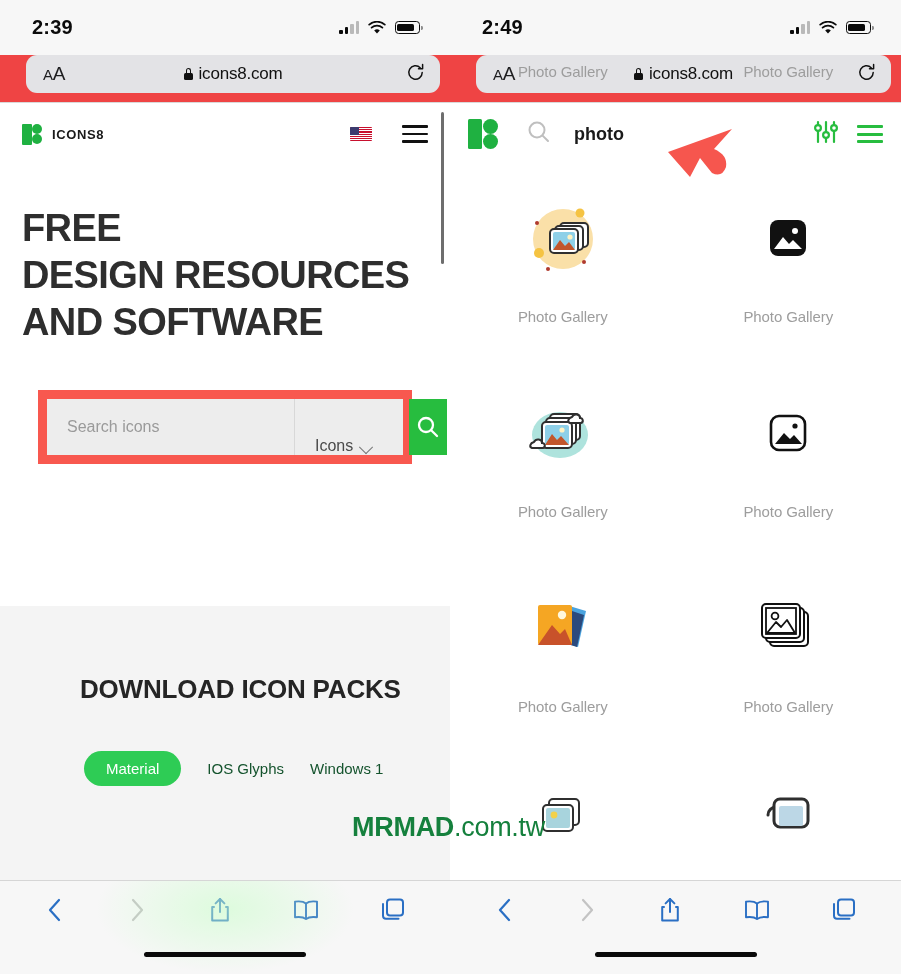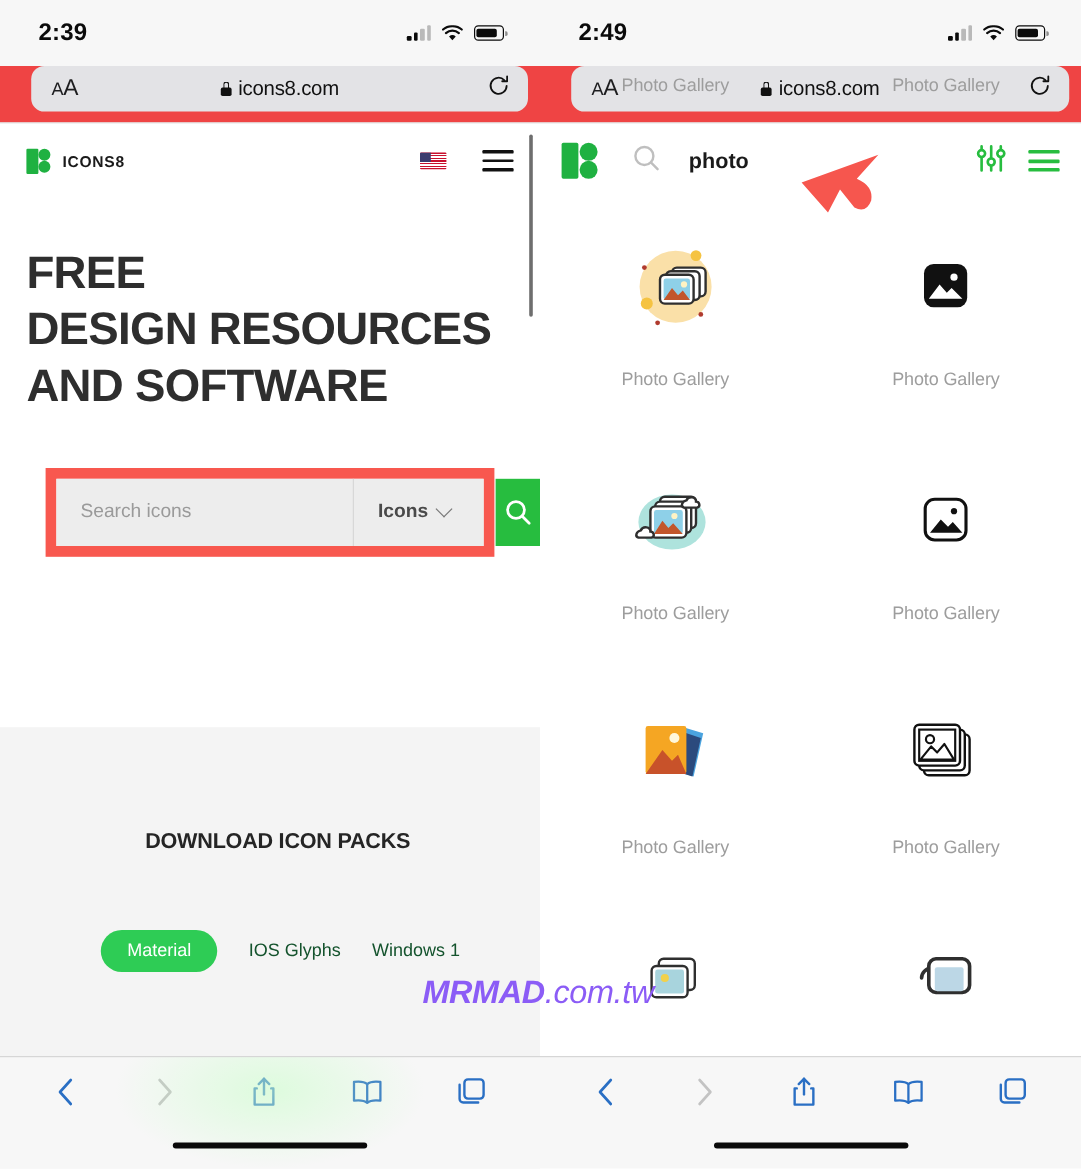--- a/index.html
+++ b/index.html
@@ -110,36 +110,36 @@
     box-sizing:border-box;
   }
   .search-inner{display:flex;height:56px;background:#ededed;align-items:stretch;gap:18px;}
   .search-input{
     flex:1;border:none;background:transparent;outline:none;
     font-family:"Liberation Sans", sans-serif;
     font-size:16px;color:#9a9a9a;padding-left:20px;
   }
   .search-input::placeholder{color:#9a9a9a;}
   .type-sel{
-    display:flex;align-items:center;gap:8px;padding:0 20px;
-    border-left:1px solid #d8d8d8;font-size:16px;color:#4a4a4a;font-weight:bold;
+    display:flex;align-items:flex-end;gap:8px;padding:0 20px;
+    border-left:1px solid #d8d8d8;font-size:16px;color:#4a4a4a;
   }
   .chev{width:9px;height:9px;border-right:1.7px solid #777;border-bottom:1.7px solid #777;
     transform:rotate(45deg) translate(-2px,-2px);}
   .search-btn{
     width:62px;background:#27bd3f;display:flex;align-items:center;justify-content:center;
     border:none;cursor:pointer;
   }
 
   
   .packs{
     position:absolute;left:0;right:0;top:606px;bottom:0;background:#f4f4f4;
   }
   .packs h2{
-    margin:17px;padding:68px 0 0 104px;font-size:18px;font-weight:700;
+    margin:0;padding:68px 0 0 80px;font-size:26px;font-weight:700;
     letter-spacing:-0.2px;color:#252525;
   }
   .tabs{display:flex;align-items:center;gap:26px;padding:46px 0 0 84px;}
   .tab{font-size:15px;color:#14532d;white-space:nowrap;}
   .tab.active{
     background:#2ecc55;color:#fff;border-radius:20px;padding:9px 22px;font-weight:500;
   }
 
   
   .app-head{
@@ -180,21 +180,21 @@
   }
   .glow{
     position:absolute;left:95px;right:95px;top:0;bottom:0;
     background:radial-gradient(ellipse at 50% 30%, rgba(200,255,200,0.55), rgba(200,255,200,0) 70%);
     pointer-events:none;
   }
 
   
   .watermark{
     position:absolute;left:0;right:4px;top:812px;text-align:center;
-    font-size:27px;font-weight:400;color:#8b5cf6;letter-spacing:-0.3px;z-index:20;font-style:italic;
+    font-size:27px;font-weight:400;color:#15803d;letter-spacing:-0.3px;z-index:20;
   }
   .watermark b{font-weight:700;}
 </style>
 </head>
 <body>
 
 <div class="screens">
 
   <div class="phone left">
 

